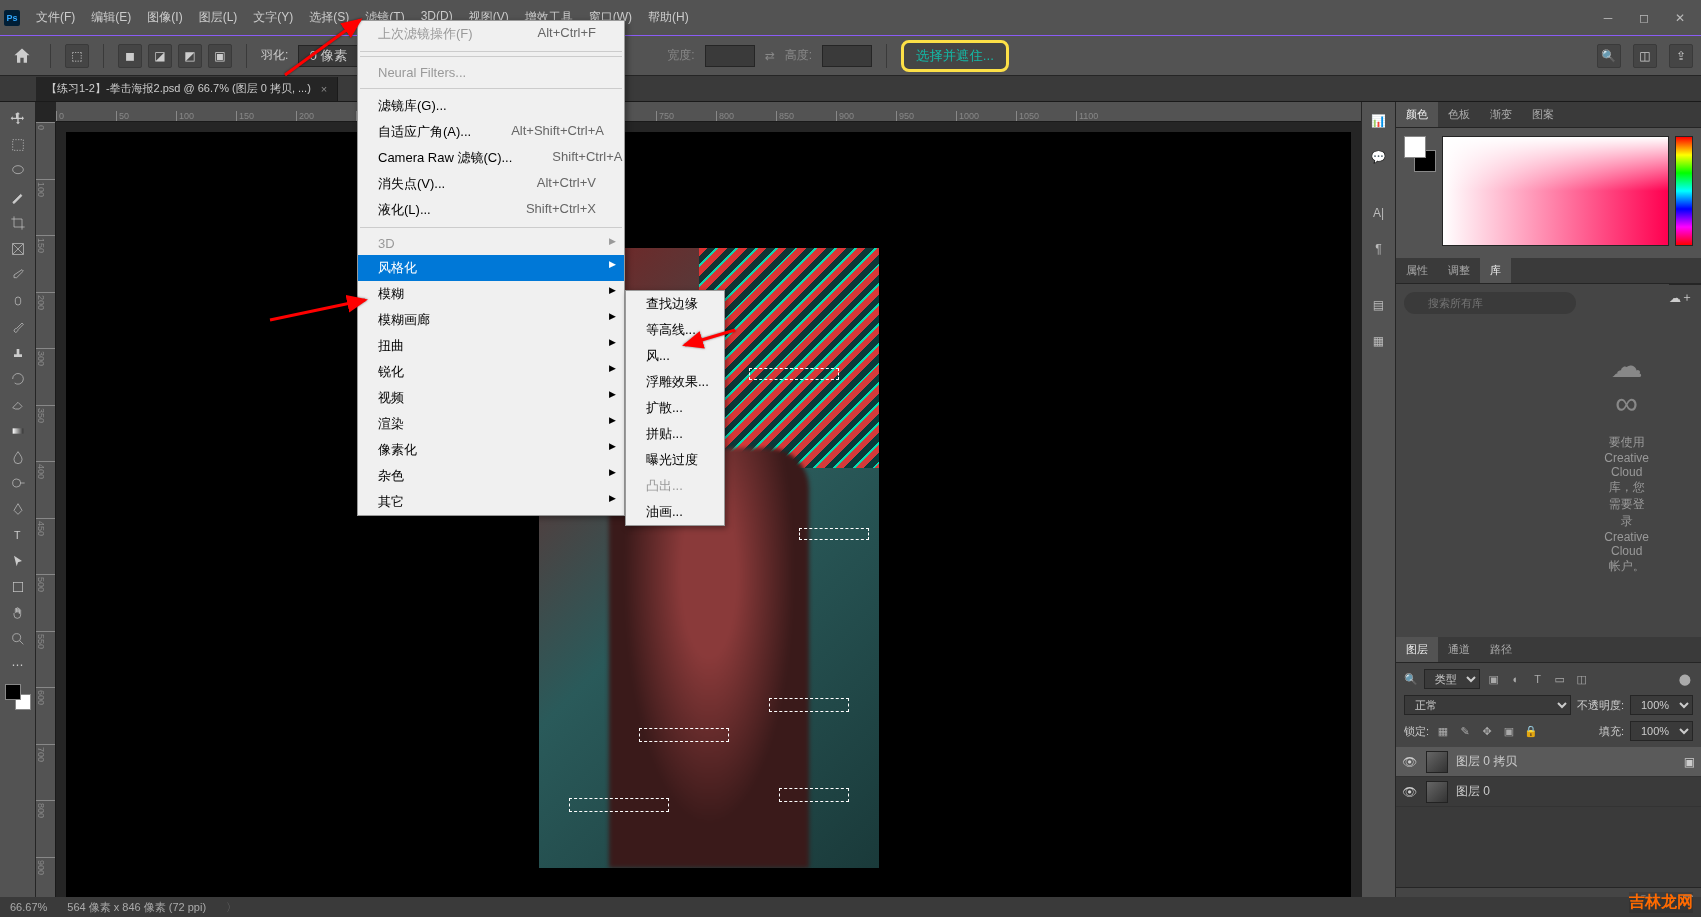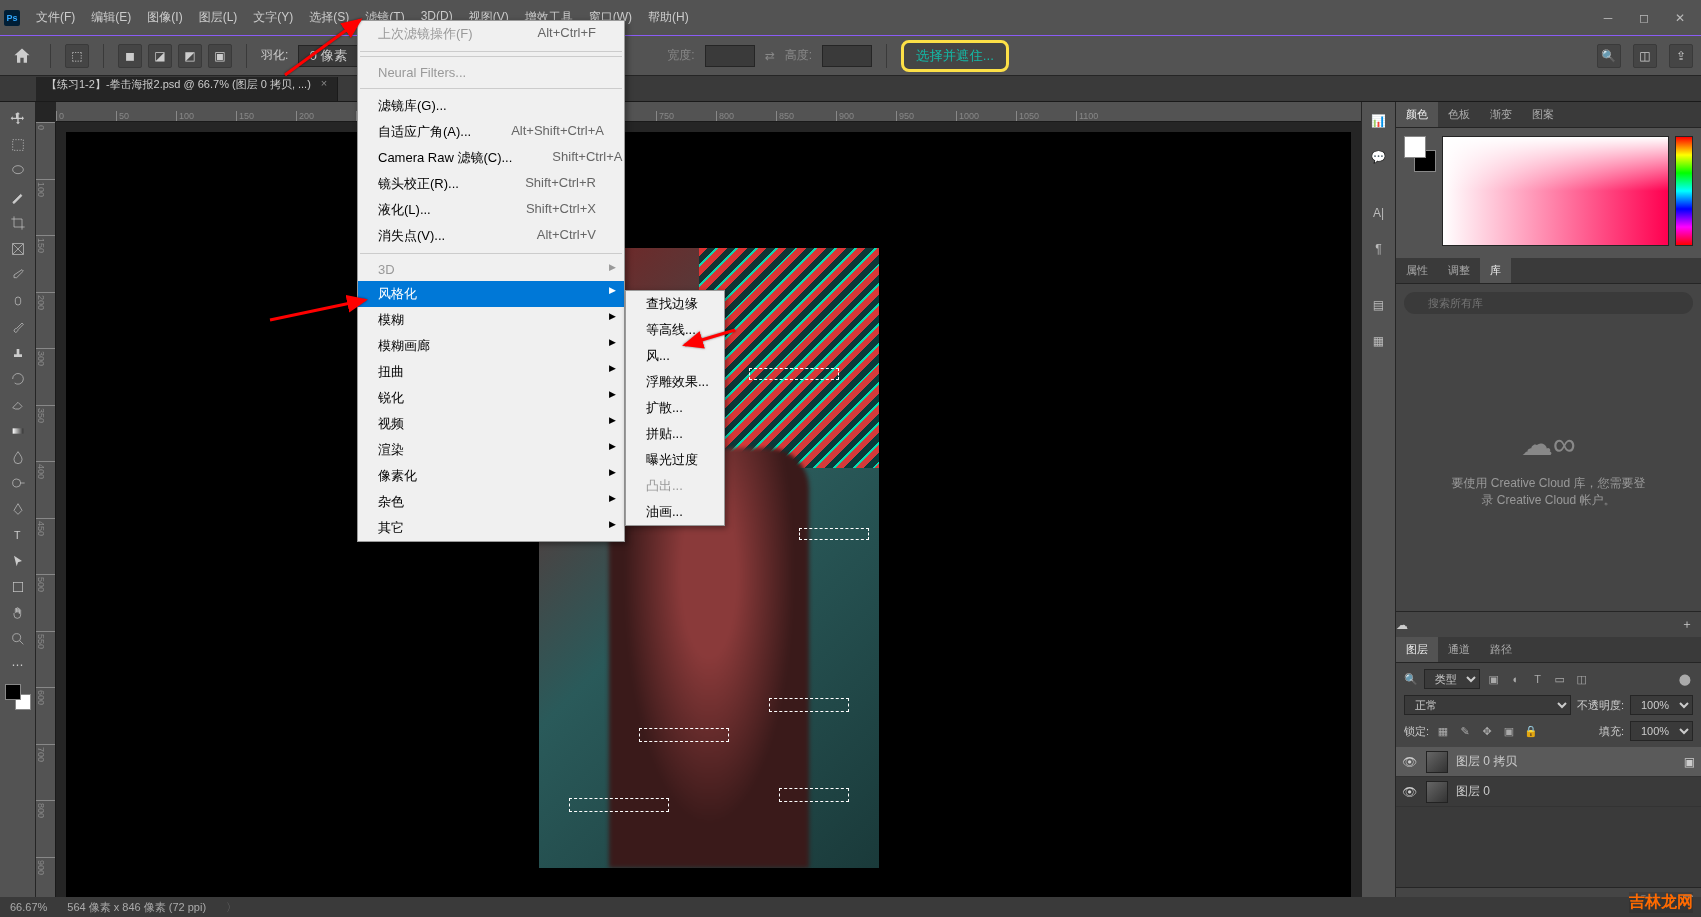--- a/index.html
+++ b/index.html
@@ -16,21 +16,21 @@
 .optionsbar { height: 40px; background: #535353; display: flex; align-items: center; padding: 0 8px; border-bottom: 1px solid #252525; gap: 10px; }
 .home-icon { width: 28px; height: 28px; display: flex; align-items: center; justify-content: center; cursor: pointer; }
 .opt-group { display: flex; align-items: center; gap: 6px; }
 .opt-sep { width: 1px; height: 24px; background: #3a3a3a; margin: 0 4px; }
 .opt-icon { width: 24px; height: 24px; border: 1px solid #3a3a3a; background: #454545; display: flex; align-items: center; justify-content: center; cursor: pointer; border-radius: 2px; }
 .opt-input { width: 60px; height: 22px; background: #3a3a3a; border: 1px solid #252525; color: #ccc; padding: 0 4px; text-align: center; }
 .opt-btn { padding: 4px 12px; background: #454545; border: 3px solid #fde047; cursor: pointer; color: #14b8a6; border-radius: 8px; }
 
 
 .tabbar { height: 26px; background: #3a3a3a; display: flex; align-items: center; padding-left: 36px; border-bottom: 1px solid #1a1a1a; }
-.doc-tab { height: 24px; padding: 0 10px; background: #252525; display: flex; font-size: 11px; border-right: 1px solid #1a1a1a; }
+.doc-tab { height: 24px; padding: 0 10px; background: #252525; display: flex; align-items: center; font-size: 11px; border-right: 1px solid #1a1a1a; }
 .tab-close { margin-left: 10px; cursor: pointer; color: #888; }
 
 
 .main { display: flex; height: calc(100% - 106px); }
 
 
 .toolbar { width: 36px; background: #535353; display: flex; flex-direction: column; align-items: center; padding-top: 4px; border-right: 1px solid #252525; }
 .tool { width: 28px; height: 25px; display: flex; align-items: center; justify-content: center; cursor: pointer; margin-bottom: 1px; }
 .tool svg { width: 16px; height: 16px; fill: #ccc; }
 .color-swatch { width: 26px; height: 26px; margin-top: 6px; position: relative; }
@@ -66,21 +66,21 @@
 .panel-tabs { display: flex; background: #3a3a3a; height: 26px; align-items: center; border-bottom: 1px solid #252525; }
 .ptab { padding: 5px 10px; font-size: 11px; cursor: pointer; color: #aaa; }
 .ptab.active { background: #535353; color: #eee; }
 .color-panel-body { height: 130px; background: #535353; display: flex; padding: 8px; gap: 6px; }
 .cp-swatch { width: 32px; height: 36px; position: relative; }
 .cp-fg { position: absolute; width: 22px; height: 22px; background: #fff; border: 1px solid #888; top: 0; left: 0; }
 .cp-bg { position: absolute; width: 22px; height: 22px; background: #000; border: 1px solid #888; bottom: 0; right: 0; }
 .cp-gradient { flex: 1; height: 110px; background: linear-gradient(to bottom, rgba(255,255,255,1), rgba(255,0,80,0) 50%), linear-gradient(to right, #fff 0%, #ff0050 100%), linear-gradient(to bottom, rgba(0,0,0,0), #000); border: 1px solid #252525; position: relative; }
 .cp-hue { width: 18px; height: 110px; background: linear-gradient(to bottom, #f00, #ff0, #0f0, #0ff, #00f, #f0f, #f00); border: 1px solid #252525; }
 
-.lib-panel { flex: 1; background: #454545; display: flex; flex-direction: column; }
+.lib-panel { flex: 1; background: #454545; display: flex; flex-direction: row; }
 .lib-search { padding: 8px; }
 .lib-search input { width: 100%; background: #3a3a3a; border: none; padding: 5px 24px; color: #888; border-radius: 12px; font-size: 11px; }
 .lib-body { flex: 1; display: flex; flex-direction: column; align-items: center; justify-content: center; color: #999; text-align: center; font-size: 12px; padding: 20px; }
 .lib-cc-icon { font-size: 32px; margin-bottom: 12px; color: #888; }
 .lib-footer { height: 26px; border-top: 1px solid #252525; display: flex; justify-content: flex-end; align-items: center; padding-right: 8px; }
 
 .layers-panel { height: 250px; background: #454545; display: flex; flex-direction: column; }
 .layers-controls { padding: 6px 8px; display: flex; flex-direction: column; gap: 6px; font-size: 11px; }
 .lcr { display: flex; align-items: center; gap: 6px; }
 .lcr select { background: #3a3a3a; border: 1px solid #252525; color: #ccc; padding: 2px 6px; font-size: 11px; }
@@ -466,30 +466,26 @@
     </div>
     <div class="dd-item">
       <span>自适应广角(A)...</span>
       <span class="dd-shortcut">Alt+Shift+Ctrl+A</span>
     </div>
     <div class="dd-item">
       <span>Camera Raw 滤镜(C)...</span>
       <span class="dd-shortcut">Shift+Ctrl+A</span>
     </div>
     <div class="dd-item">
-      <span>镜头校正(R)...</span>
-      <span class="dd-shortcut">Shift+Ctrl+R</span>
+      <span>消失点(V)...</span>
+      <span class="dd-shortcut">Alt+Ctrl+V</span>
     </div>
     <div class="dd-item">
       <span>液化(L)...</span>
       <span class="dd-shortcut">Shift+Ctrl+X</span>
-    </div>
-    <div class="dd-item">
-      <span>消失点(V)...</span>
-      <span class="dd-shortcut">Alt+Ctrl+V</span>
     </div>
     <div class="dd-sep"></div>
     <div class="dd-item disabled dd-arrow">
       <span>3D</span>
     </div>
     <div class="dd-item highlighted dd-arrow">
       <span>风格化</span>
     </div>
     <div class="dd-item dd-arrow">
       <span>模糊</span>

